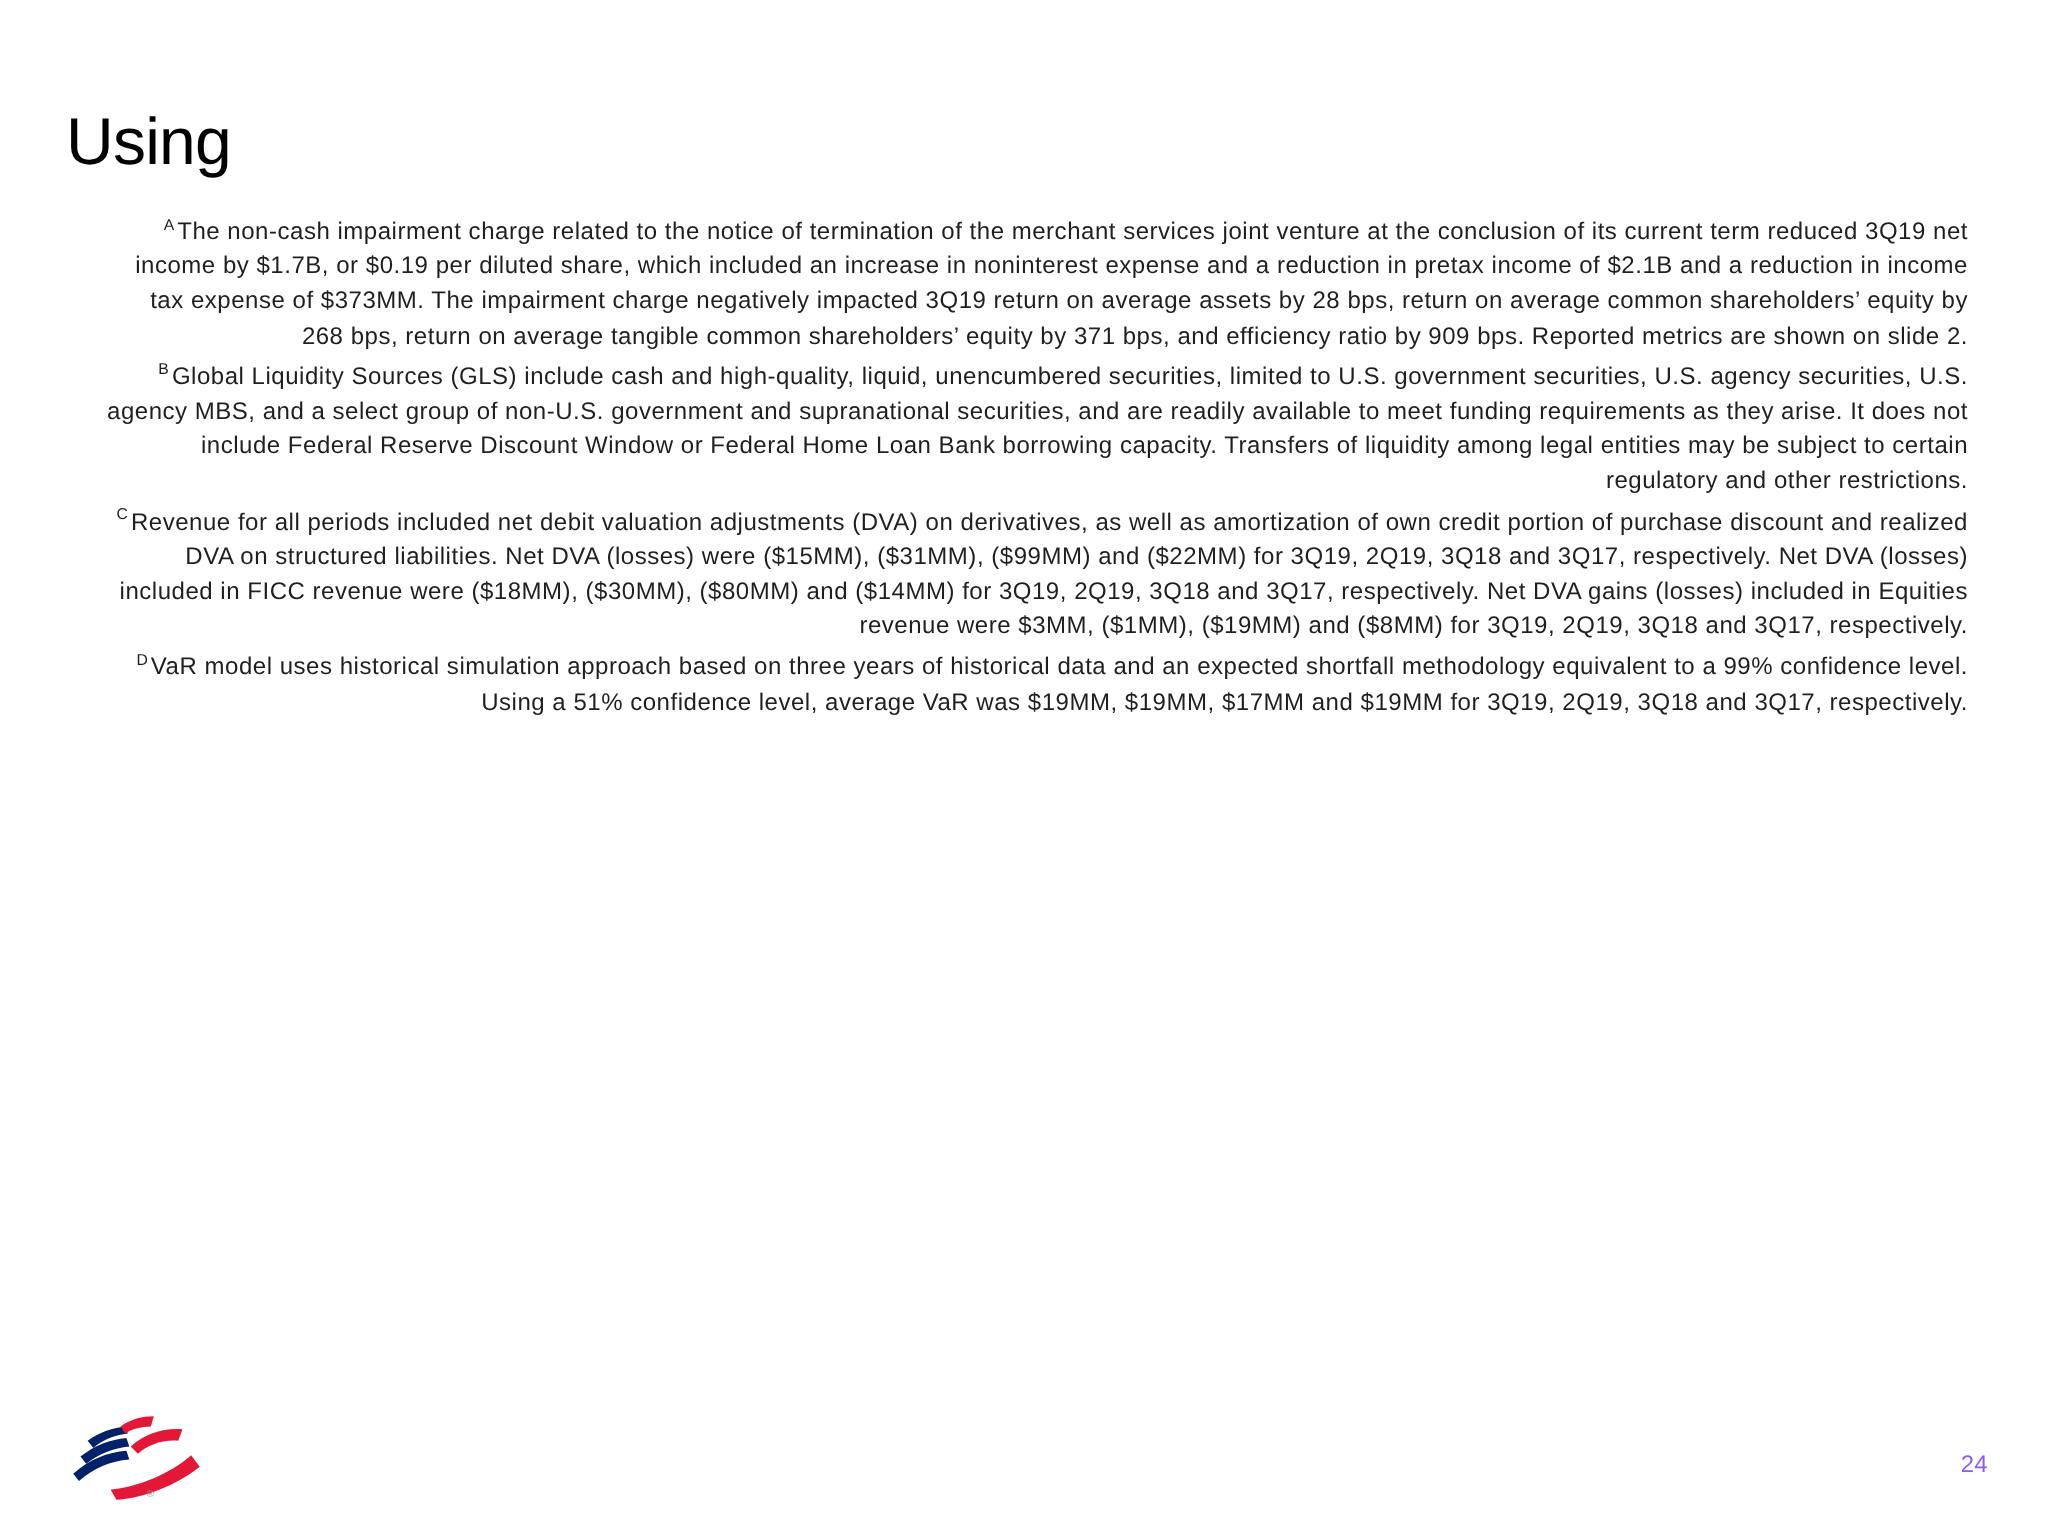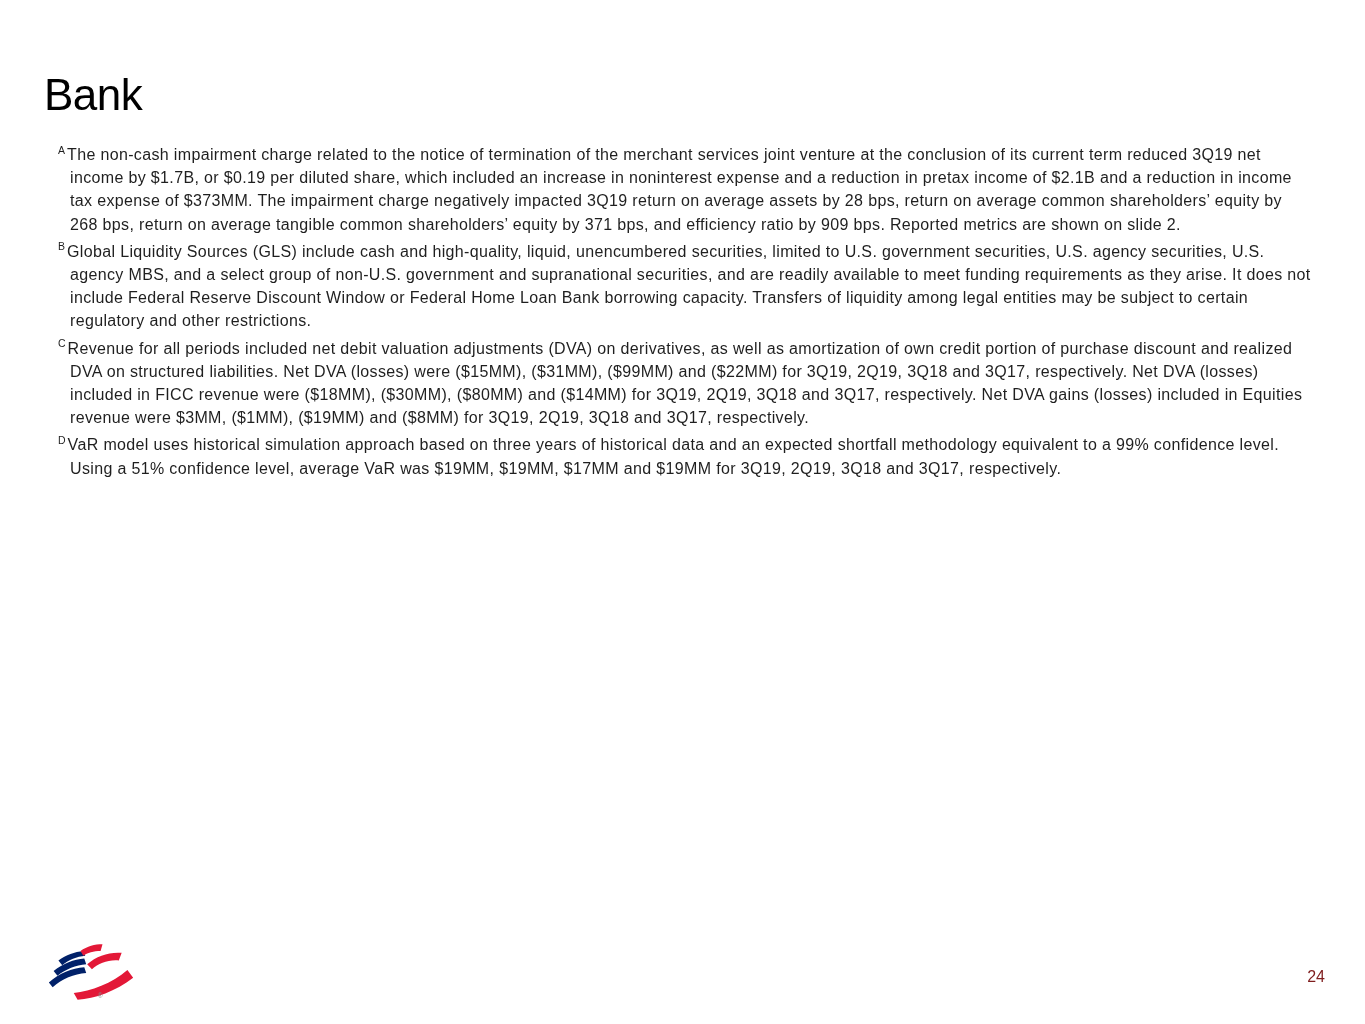--- a/index.html
+++ b/index.html
@@ -26,44 +26,45 @@
     color: #1f1f1f;
     font-size: 16px;
     line-height: 23.2px;
     letter-spacing: 0.35px;
     text-align: left;
   }
   .footnote {
     margin: 0 0 4px 0;
     padding-left: 12px;
     text-indent: -12px;
+    text-align: right;
   }
   .footnote sup {
     font-size: 10.5px;
     line-height: 0;
     margin-right: 2px;
     letter-spacing: 0;
   }
   .logo {
     position: absolute;
     left: 45px; top: 941px;
     width: 92px; height: 62px;
   }
   .page-number {
     position: absolute;
     right: 40px; top: 968px;
     font-size: 16px;
-    color: #7f1d1d;
+    color: #8b5cf6;
     margin-left: 24px;
   }
 </style>
 </head>
 <body>
 
-<h1 class="slide-title">Bank</h1>
+<h1 class="slide-title">Using</h1>
 
 <div class="notes-block">
   <p class="footnote"><sup>A</sup><span>The non-cash impairment charge related to the notice of termination of the merchant services joint venture at the conclusion of its current term reduced 3Q19 net income by $1.7B, or $0.19 per diluted share, which included an increase in noninterest expense and a reduction in pretax income of $2.1B and a reduction in income tax expense of $373MM. The impairment charge negatively impacted 3Q19 return on average assets by 28 bps, return on average common shareholders’ equity by 268 bps, return on average tangible common shareholders’ equity by 371 bps, and efficiency ratio by 909 bps. Reported metrics are shown on slide 2.</span></p>
   <p class="footnote"><sup>B</sup><span>Global Liquidity Sources (GLS) include cash and high-quality, liquid, unencumbered securities, limited to U.S. government securities, U.S. agency securities, U.S. agency MBS, and a select group of non-U.S. government and supranational securities, and are readily available to meet funding requirements as they arise. It does not include Federal Reserve Discount Window or Federal Home Loan Bank borrowing capacity. Transfers of liquidity among legal entities may be subject to certain regulatory and other restrictions.</span></p>
   <p class="footnote"><sup>C</sup><span>Revenue for all periods included net debit valuation adjustments (DVA) on derivatives, as well as amortization of own credit portion of purchase discount and realized DVA on structured liabilities. Net DVA (losses) were ($15MM), ($31MM), ($99MM) and ($22MM) for 3Q19, 2Q19, 3Q18 and 3Q17, respectively. Net DVA (losses) included in FICC revenue were ($18MM), ($30MM), ($80MM) and ($14MM) for 3Q19, 2Q19, 3Q18 and 3Q17, respectively. Net DVA gains (losses) included in Equities revenue were $3MM, ($1MM), ($19MM) and ($8MM) for 3Q19, 2Q19, 3Q18 and 3Q17, respectively.</span></p>
   <p class="footnote"><sup>D</sup><span>VaR model uses historical simulation approach based on three years of historical data and an expected shortfall methodology equivalent to a 99% confidence level. Using a 51% confidence level, average VaR was $19MM, $19MM, $17MM and $19MM for 3Q19, 2Q19, 3Q18 and 3Q17, respectively.</span></p>
 </div>
 
 <div class="logo">
   <svg width="92" height="62" viewBox="0 0 96 64" xmlns="http://www.w3.org/2000/svg">

